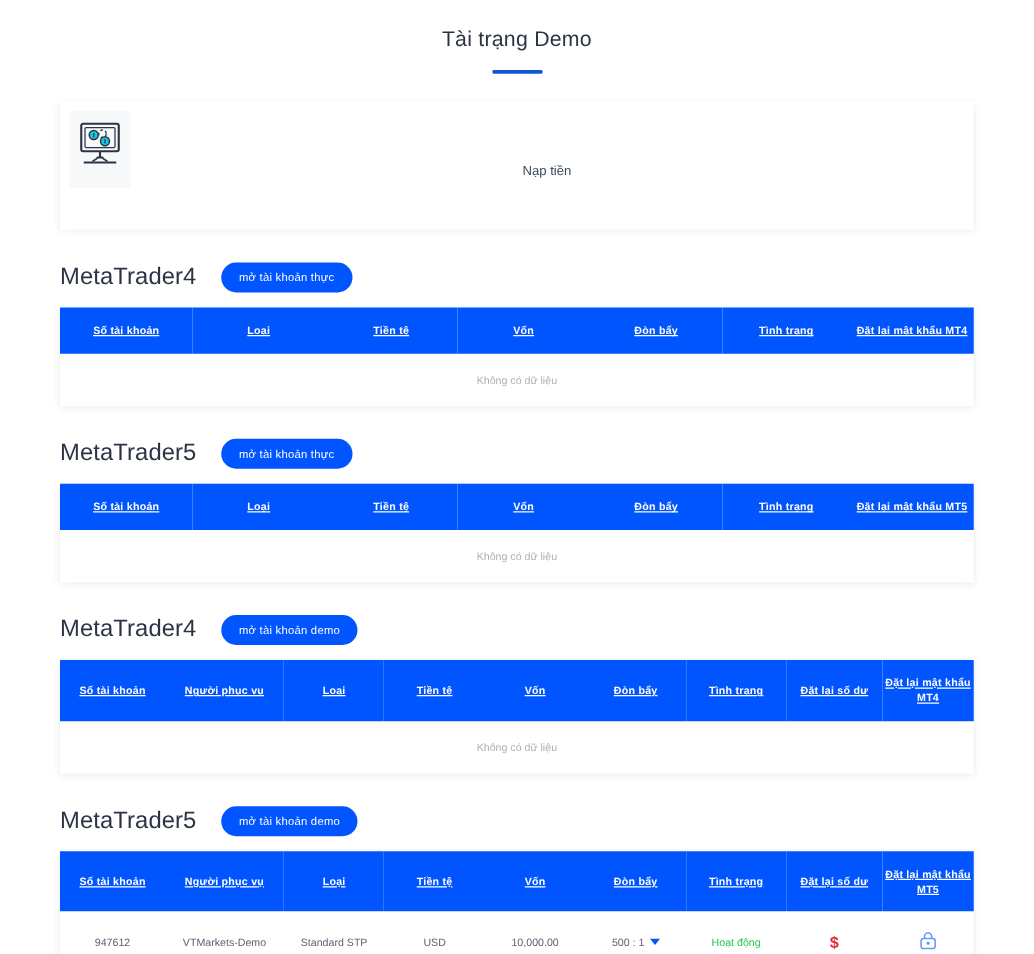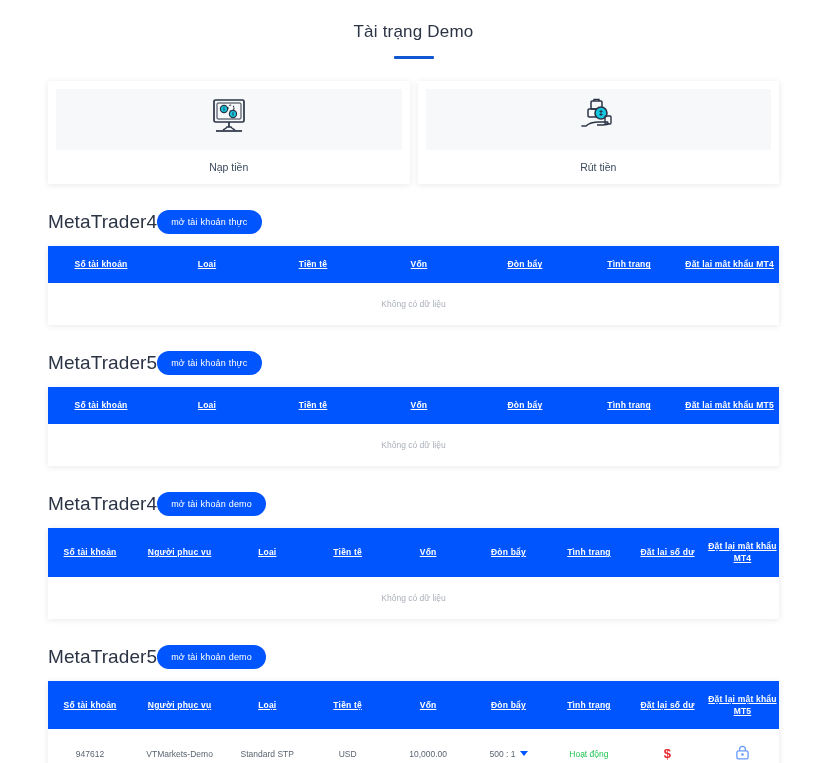--- a/index.html
+++ b/index.html
@@ -45,21 +45,20 @@
     gap: 8px;
     padding: 22px 48px 0 48px;
   }
   .card {
     flex: 1 1 0;
     background: #ffffff;
     box-shadow: 0 1px 6px rgba(20, 35, 70, .10);
     padding: 8px 8px 0 8px;
     height: 103px;
     display: flex;
-    flex-direction: column;
   }
   .card-icon-box {
     background: #f7f8fa;
     height: 61px;
     display: flex;
     align-items: center;
     justify-content: center;
   }
   .card-label {
     flex: 1;
@@ -70,21 +69,21 @@
     color: #3c4a5e;
   }
 
   
   .section {
     padding: 0 48px;
   }
   .section-head {
     display: flex;
     align-items: center;
-    gap: 0;
+    gap: 20px;
     padding: 26px 0 12px 0;
   }
   .section-title {
     font-size: 19px;
     font-weight: 400;
     color: #2b3445;
     letter-spacing: .1px;
   }
   .pill-btn {
     background: #0055ff;
@@ -190,38 +189,20 @@
             <path d="M19 11.3v3.4M28 16.3v3.4" stroke="#2b3445" stroke-width="1"></path>
             <path d="M24 26v5" stroke="#2b3445" stroke-width="1.7"></path>
             <path d="M18 34c2-1 3.6-2 4-3h4c.4 1 2 2 4 3" stroke="#2b3445" stroke-width="1.5" fill="none"></path>
             <path d="M11 35h26" stroke="#2b3445" stroke-width="1.7"></path>
           </svg>
         </span>
       </div>
       <div class="card-label">Nạp tiền</div>
     </div>
 
-    <div class="card">
-      <div class="card-icon-box">
-        <span>
-          <svg width="48" height="44" viewBox="0 0 48 44" fill="none">
-            <rect x="17" y="5" width="11" height="8" rx="1.2" stroke="#2b3445" stroke-width="1.5"></rect>
-            <path d="M20 5V3.4h5V5" stroke="#2b3445" stroke-width="1.4"></path>
-            <rect x="14" y="13" width="10" height="8" rx="1.2" stroke="#2b3445" stroke-width="1.5"></rect>
-            <circle cx="27" cy="17" r="6" fill="#14c7e0" stroke="#2b3445" stroke-width="1.6"></circle>
-            <path d="M27 14v6M25.4 15.5h3.2M25.4 18.5h3.2" stroke="#2b3445" stroke-width="1.1"></path>
-            <rect x="31" y="20" width="6" height="8" rx="1" stroke="#2b3445" stroke-width="1.4"></rect>
-            <path d="M12 30c3-3 8-4 13-4h8" stroke="#2b3445" stroke-width="1.6" fill="none" stroke-linecap="round"></path>
-            <path d="M33 26c1.4 0 1.4 2.2 0 2.4-3 .4-7 .6-10 .6" stroke="#2b3445" stroke-width="1.5" fill="none"></path>
-            <path d="M8 30h3" stroke="#2b3445" stroke-width="1.6" stroke-linecap="round"></path>
-          </svg>
-        </span>
-      </div>
-      <div class="card-label">Rút tiền</div>
-    </div>
 
 
   </div>
 
   <div class="section">
     <div class="section-head">
       <div class="section-title">MetaTrader4</div>
       <button class="pill-btn">mở tài khoản thực</button>
     </div>
     <div class="table-wrap">

